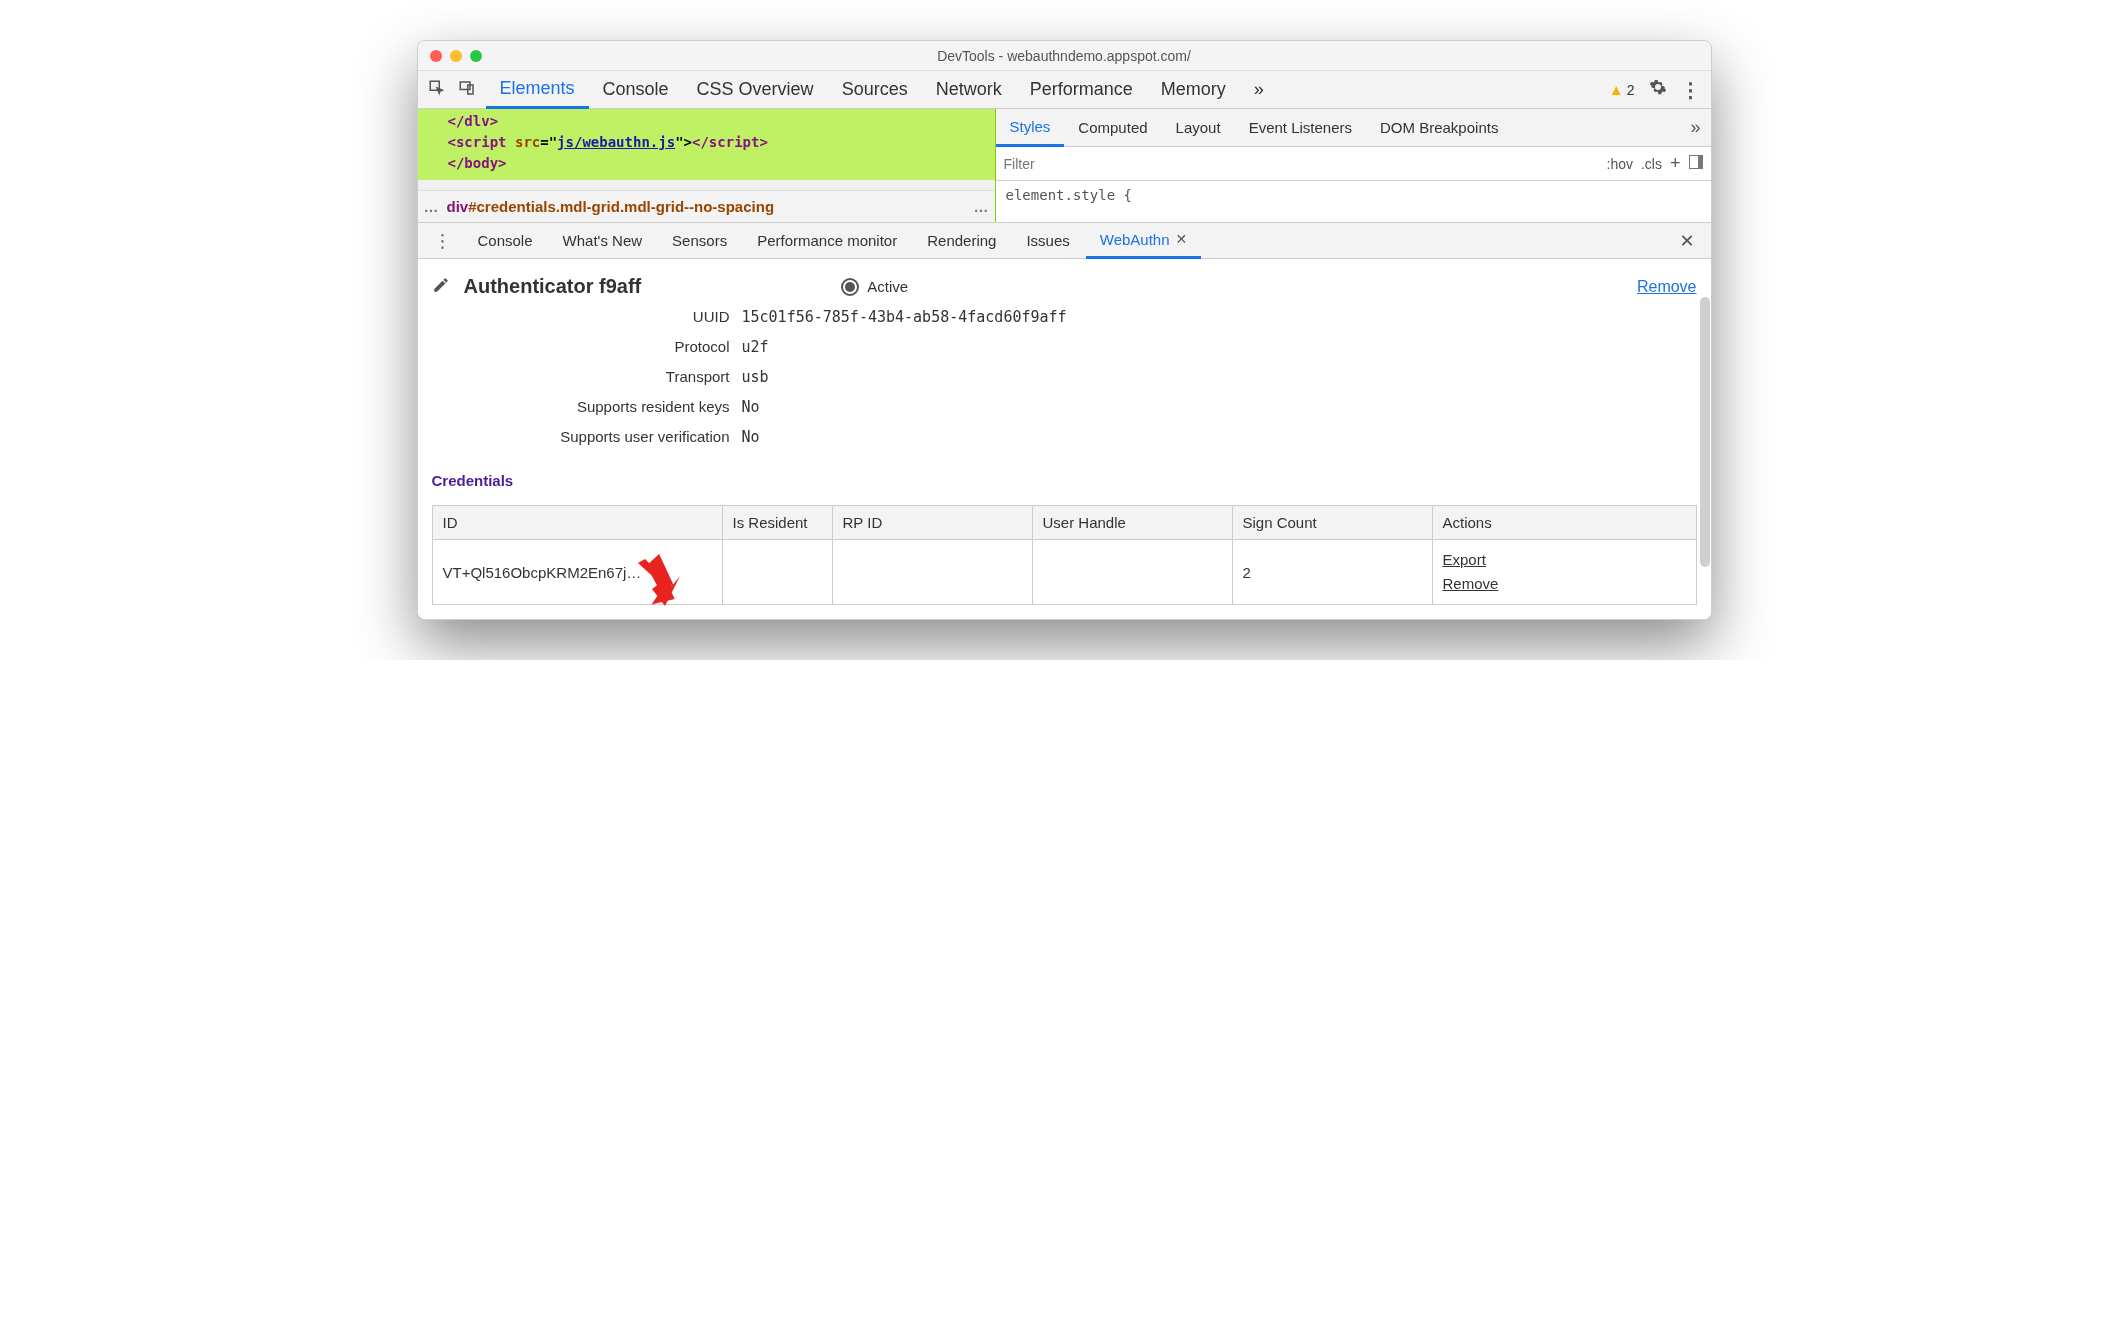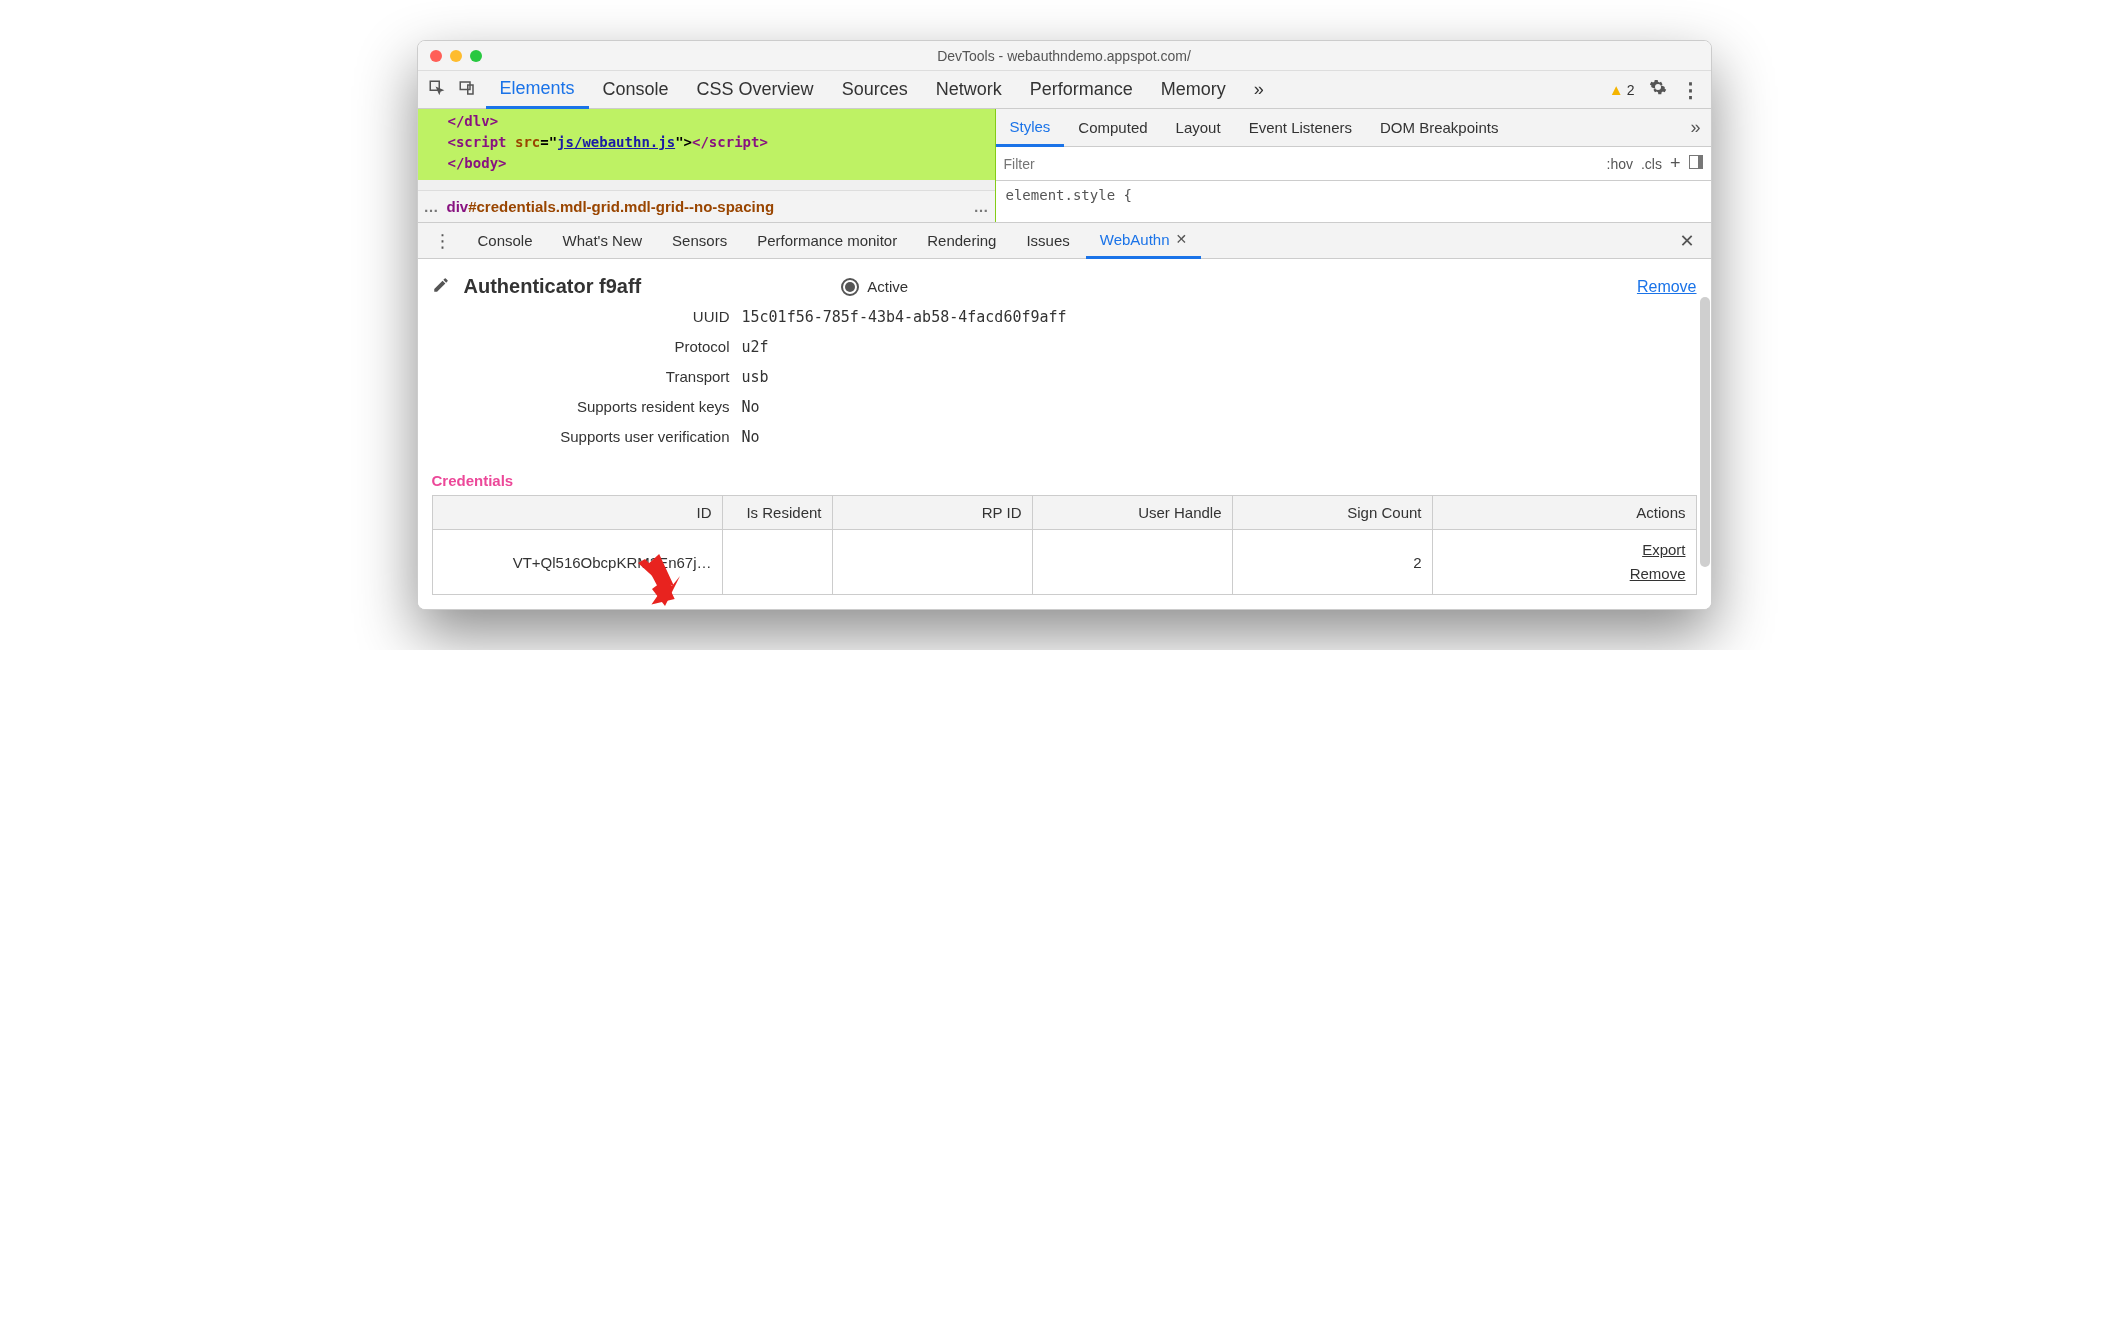--- a/index.html
+++ b/index.html
@@ -101,23 +101,23 @@
 .edit-icon { width: 20px; color:#555; margin-right: 12px;}
 .auth-title { font-weight: 700; font-size: 20px; color:#333; }
 .active-radio { display: flex; align-items: center; margin-left: 200px; gap: 8px; font-size:15px; color:#333;}
 .radio { width: 18px; height:18px; border-radius:50%; border:2px solid #555; display:flex; align-items:center; justify-content:center;}
 .radio-dot { width:10px; height:10px; border-radius:50%; background:#555;}
 .remove-link { margin-left:auto; color:#1a73e8; text-decoration:underline; font-size:16px; cursor:pointer;}
 .props { margin: 4px 0 20px 0;}
 .prop-row { display:flex; align-items:baseline; font-size:15px; line-height:2;}
 .prop-label { width: 310px; text-align:right; color:#333; padding-right: 12px;}
 .prop-value { font-family: Menlo, Consolas, monospace; color:#333;}
-.cred-title { font-weight:700; font-size:15px; color:#ec4899; margin-bottom:6px;}
+.cred-title { font-weight:700; font-size:15px; color:#4c1d95; margin-bottom:16px;}
 table.creds { width:100%; border-collapse: collapse; font-size:15px;}
-table.creds th, table.creds td { border:1px solid #ccc; padding: 8px 10px; text-align:right; color:#333;}
+table.creds th, table.creds td { border:1px solid #ccc; padding: 8px 10px; text-align:left; color:#333;}
 table.creds th { background:#f3f3f3; font-weight:400;}
 .actions-cell { text-align:right;}
 .action-link { text-decoration:underline; color:#333; display:block; line-height:1.6; cursor:pointer;}
 .arrow-annot { position:absolute; top: 292px; left:212px; color:#e8231f; font-size:48px; transform: rotate(0deg); pointer-events:none;}
 .scroll-track{ position:absolute; right:0; top:38px; width:11px; bottom:0; background:transparent;}
 .scroll-thumb{ position:absolute; right:1px; top:0; width:10px; height:270px; background:#cfcfcf; border-radius:5px;}
 .side-chevron { margin-left:auto; padding:0 10px; font-size:18px; color:#555;}
 .gear { font-size:18px;}
 .more { font-size:20px; font-weight:700;}
 .dev-icon { font-size:16px;}

